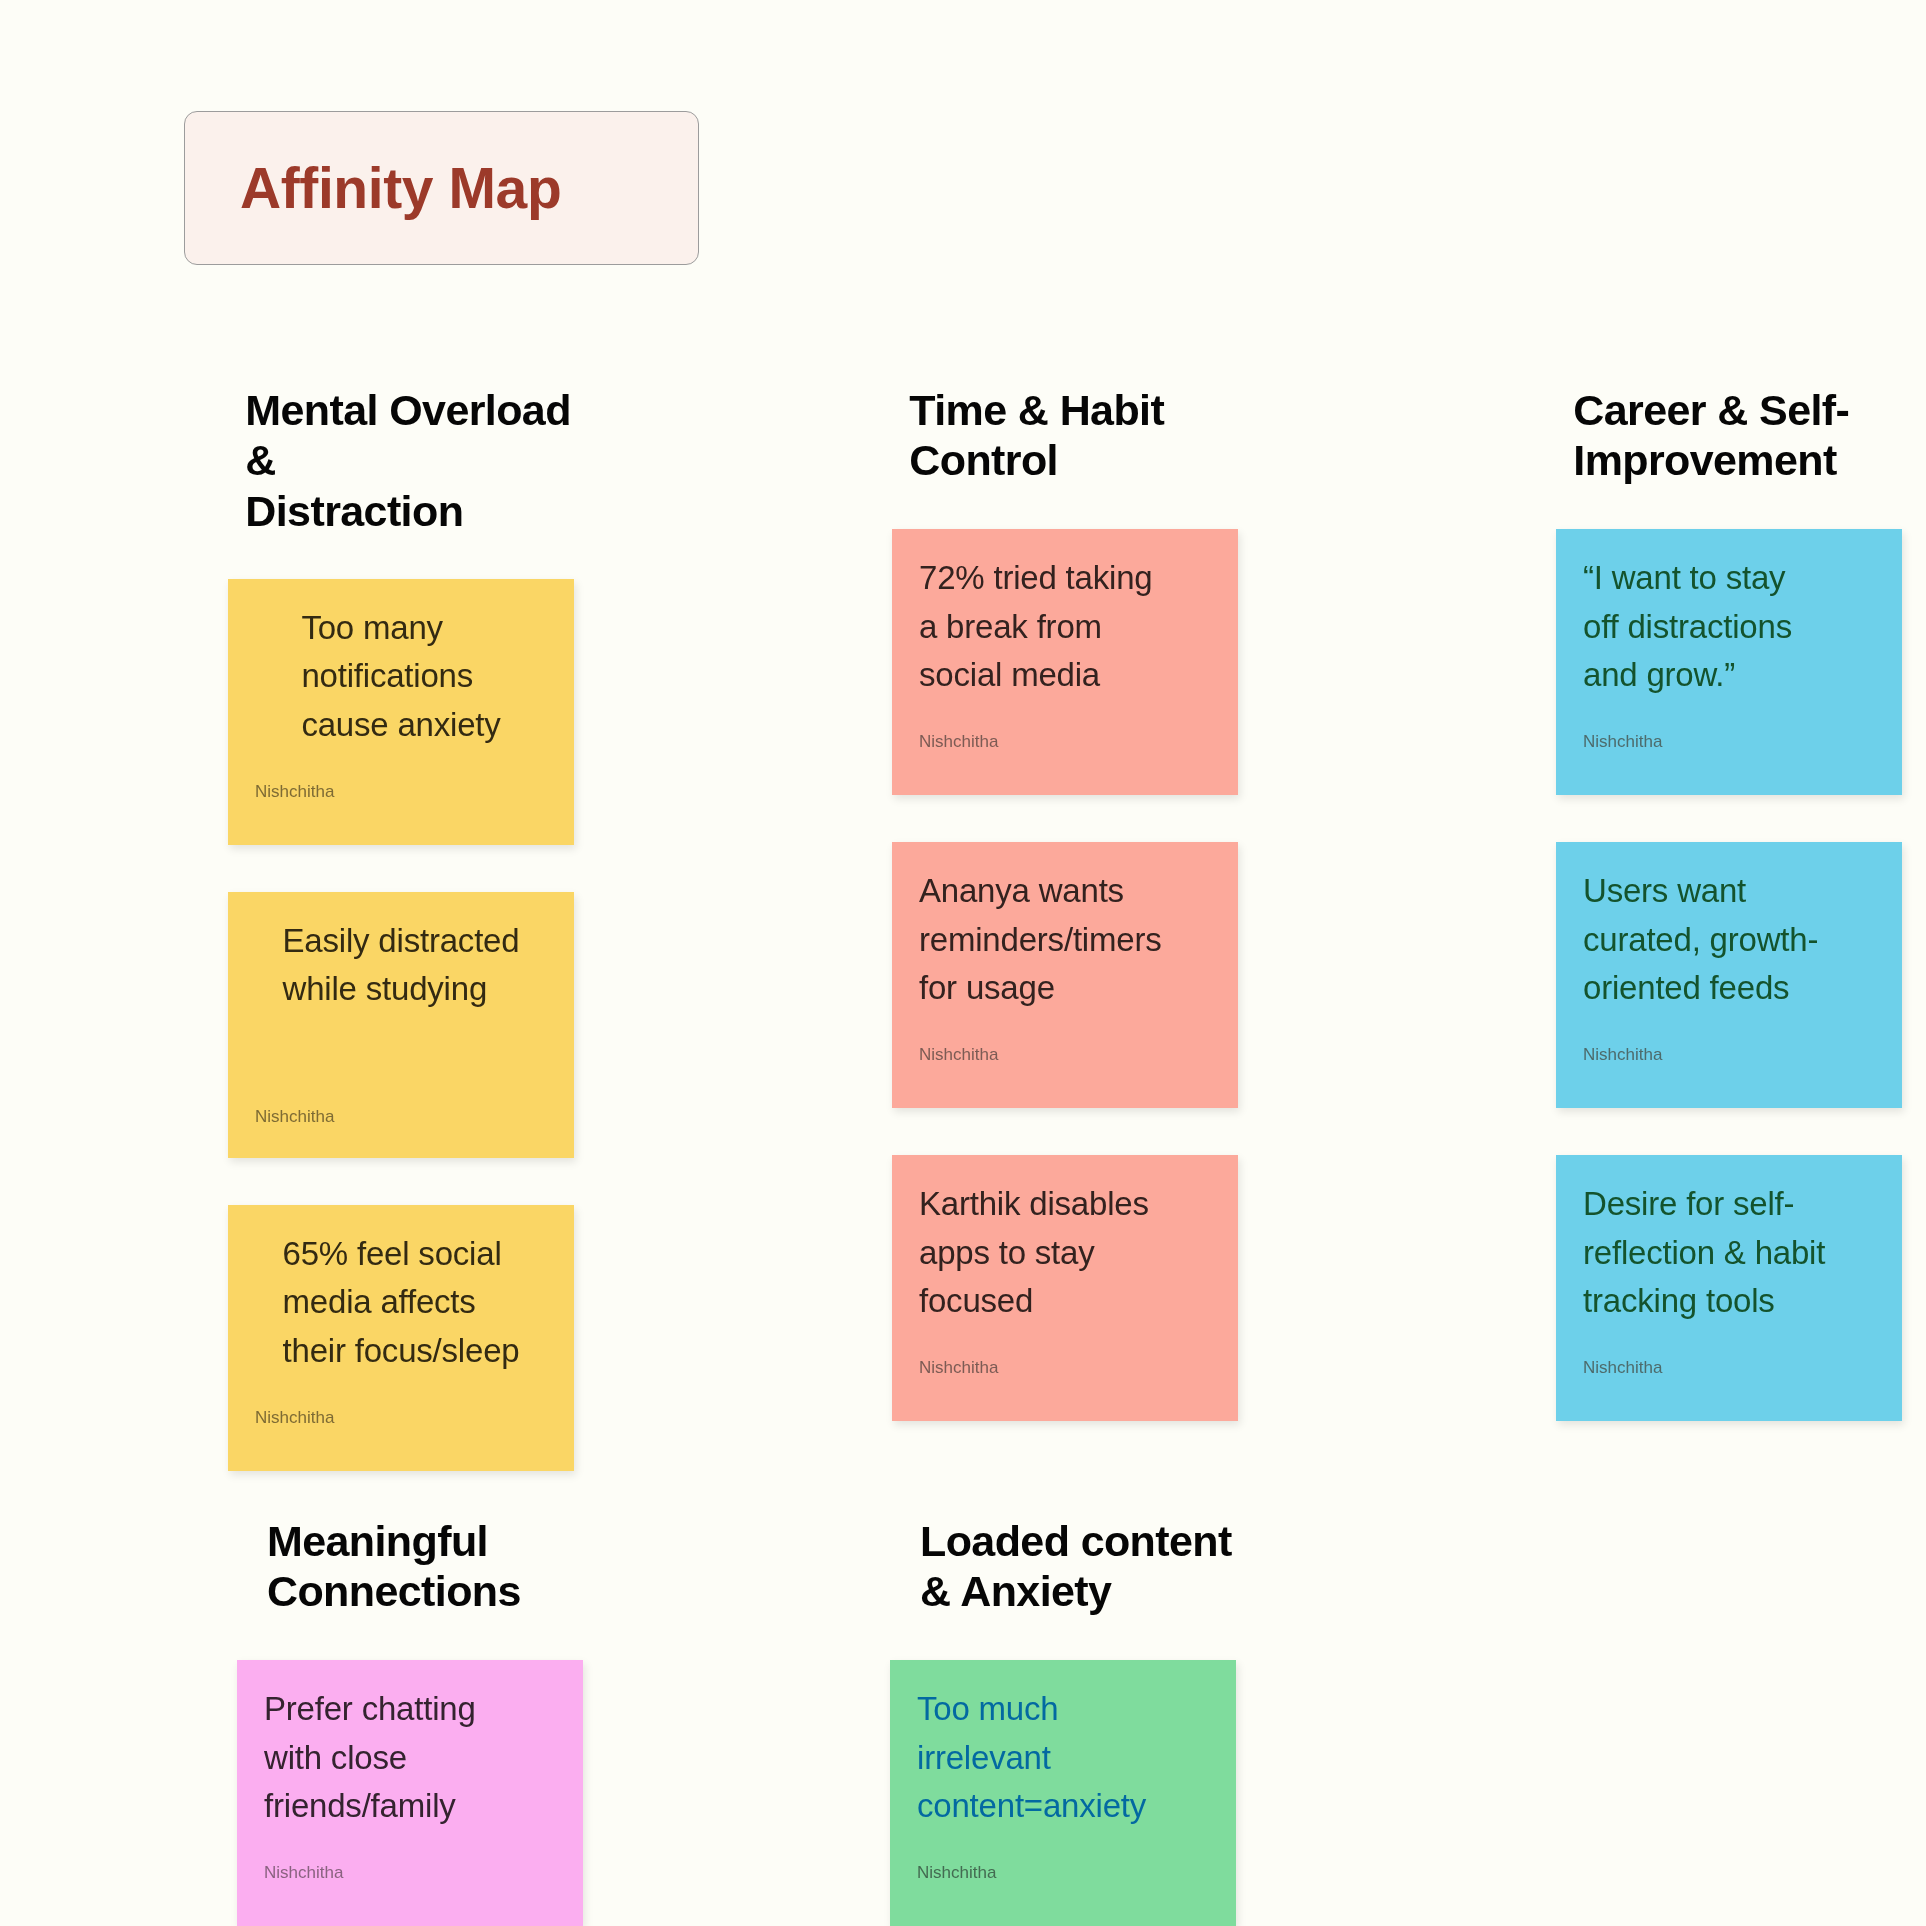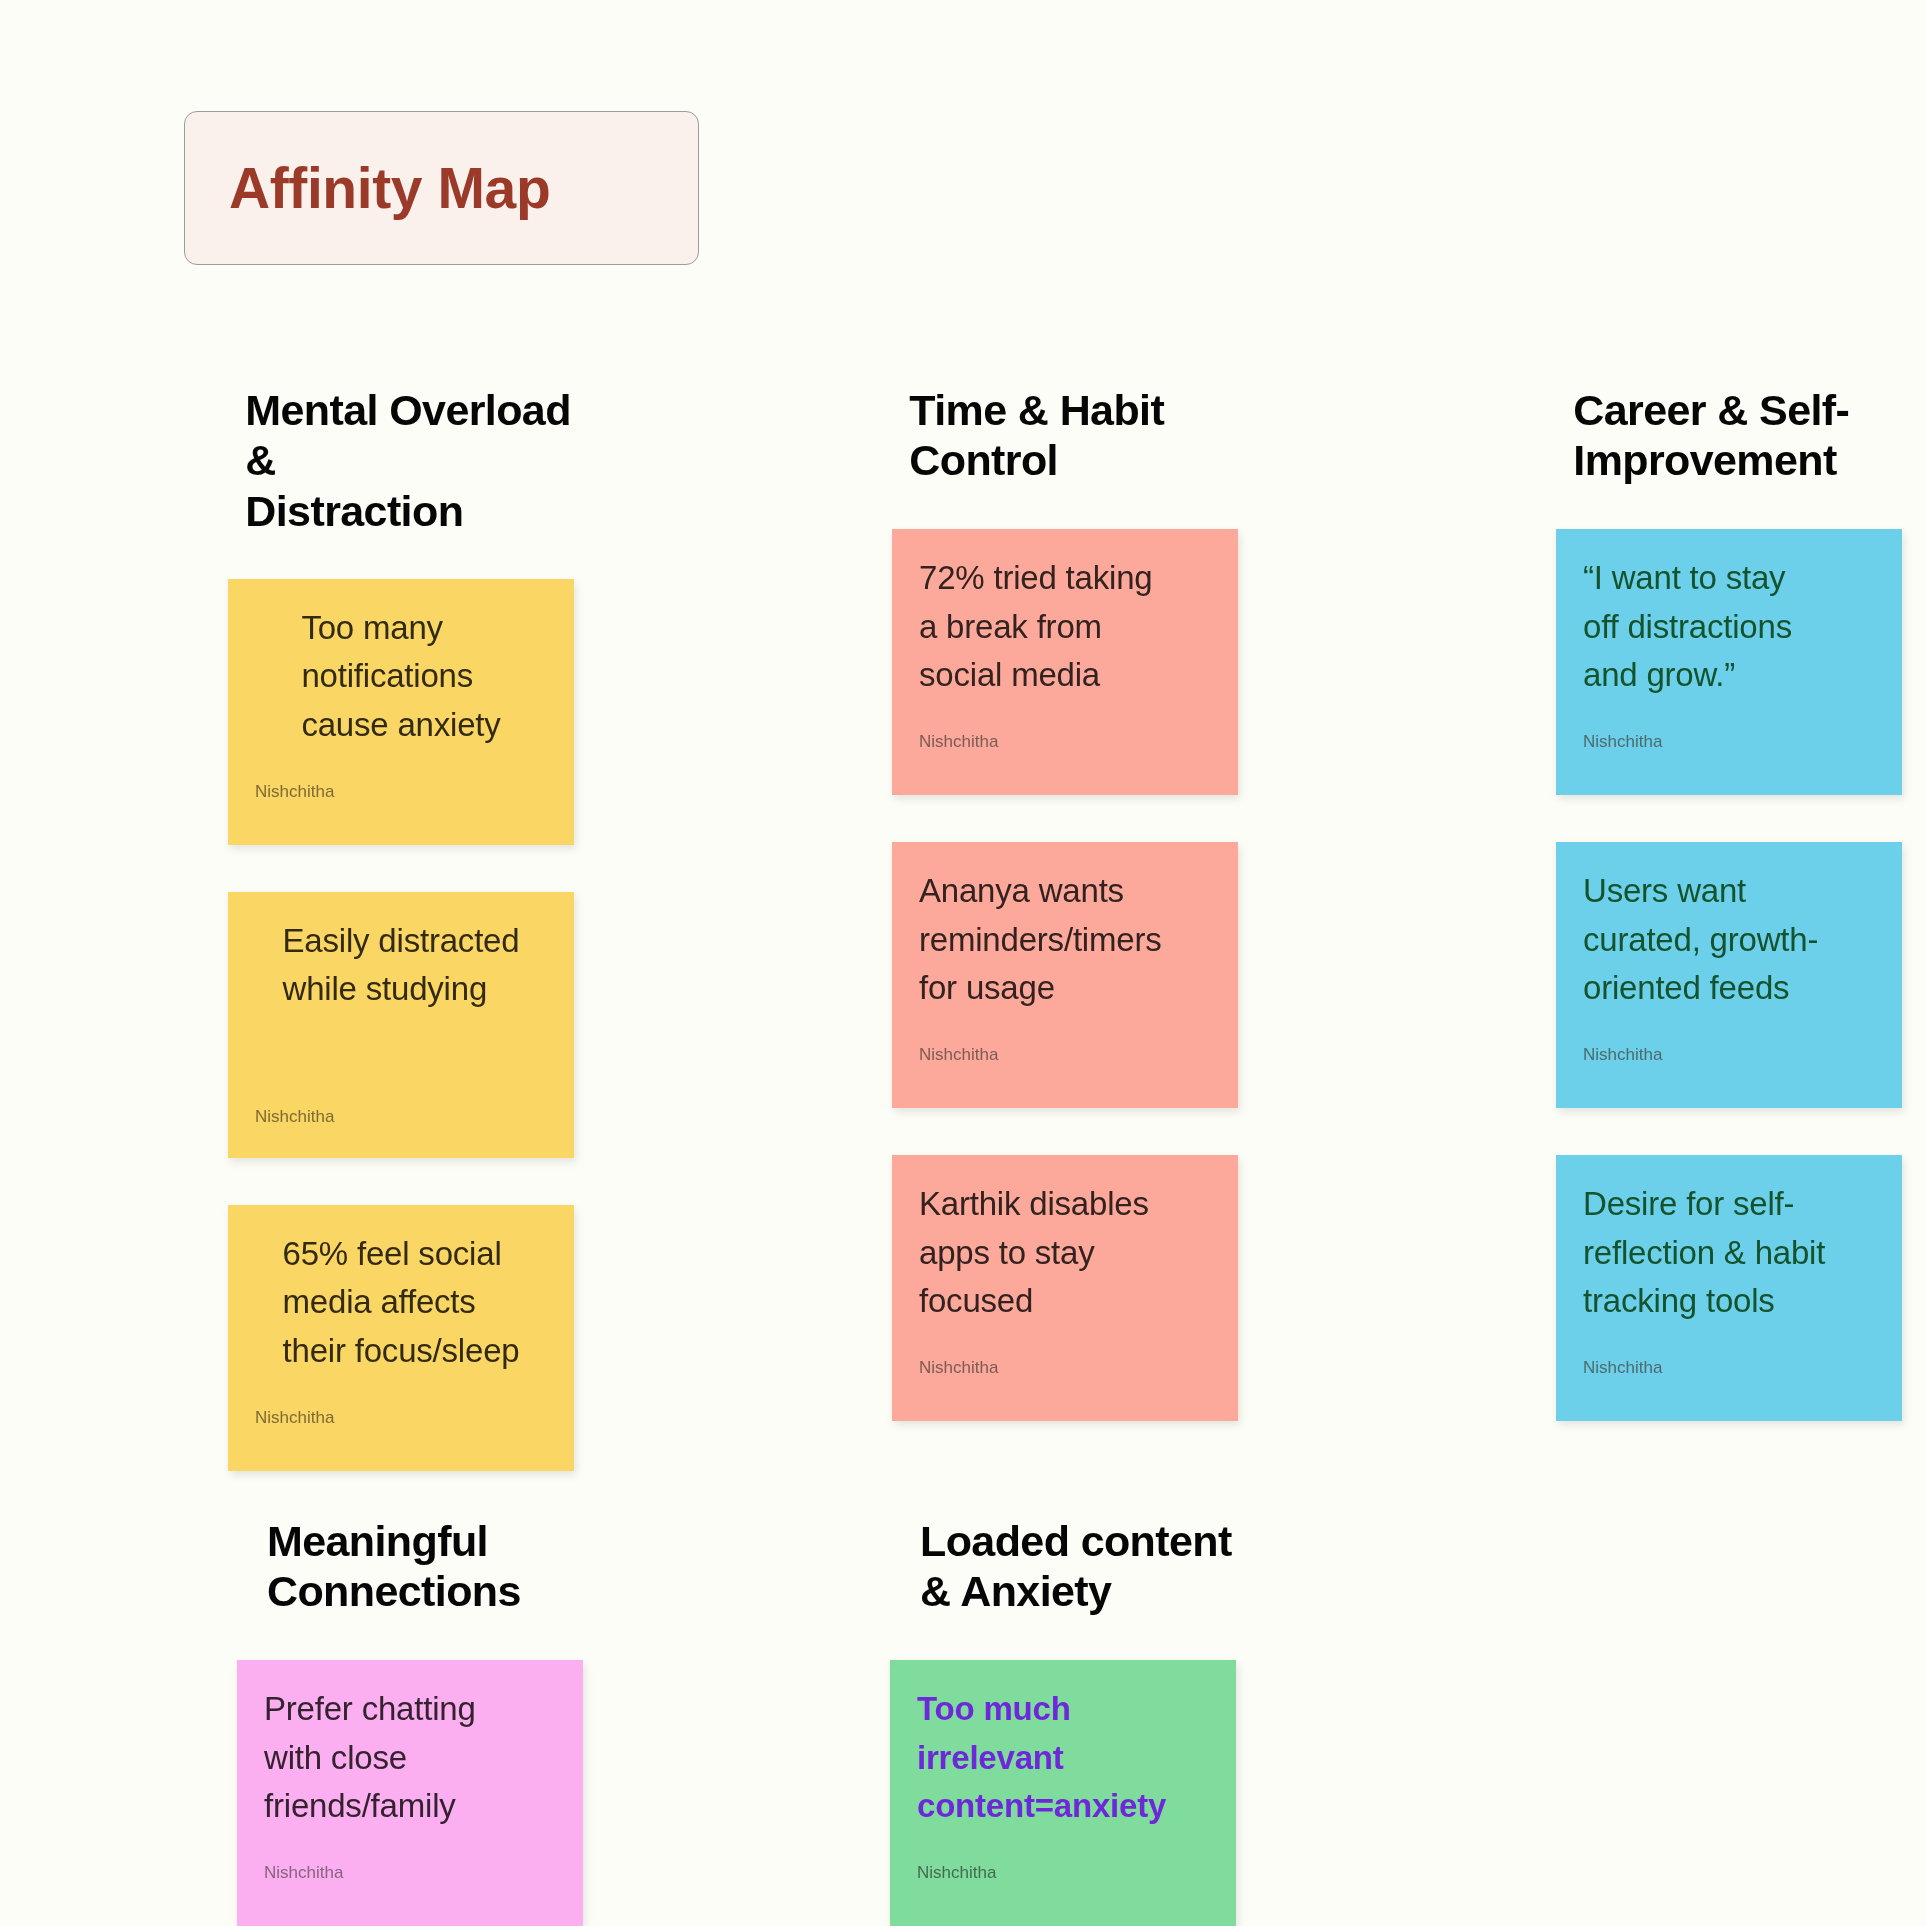--- a/index.html
+++ b/index.html
@@ -15,21 +15,21 @@
   .title-chip{
     position:absolute;left:184px;top:111px;
     width:515px;height:154px;
     box-sizing:border-box;
     background:#FBF1EC;
     border:1.9px solid #9C9C9C;
     border-radius:13px;
     display:flex;align-items:center;
   }
   .title-chip .title-text{
-    margin-left:44px;
+    margin-left:55px;
     font-size:57px;font-weight:700;
     color:#9C3A2A;
     letter-spacing:-0.4px;
     white-space:nowrap;
     line-height:1;
   }
 
   
   .row{position:absolute;left:0;display:flex;}
   #row-1{top:385px;left:228px;}
@@ -87,21 +87,21 @@
 
   .note.blue   {background:#6DD0EA;}
   .note.blue    .note-text{color:#14532d;}
   .note.blue    .note-author{color:#4D6B6C;}
 
   .note.magenta{background:#FBAEF0;}
   .note.magenta .note-text{color:#34232F;}
   .note.magenta .note-author{color:#8A6280;}
 
   .note.green  {background:#7FDC9D;}
-  .note.green   .note-text{color:#6d28d9;font-weight:bold;}
+  .note.green   .note-text{color:#0369a1;}
   .note.green   .note-author{color:#436B51;}
 
   
   .note.two-line .note-author{bottom:33px;}
 </style>
 </head>
 <body>
 
 <div class="board">
 

